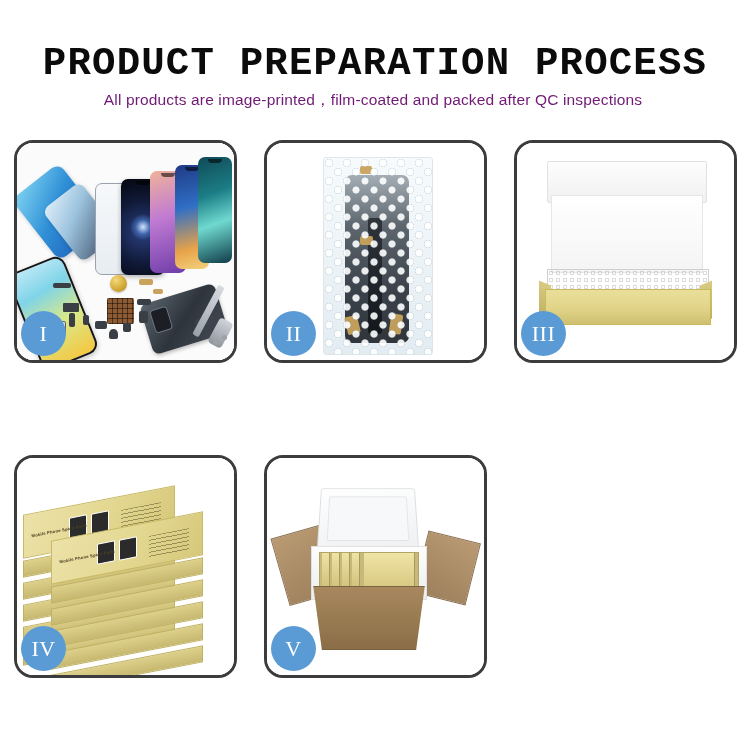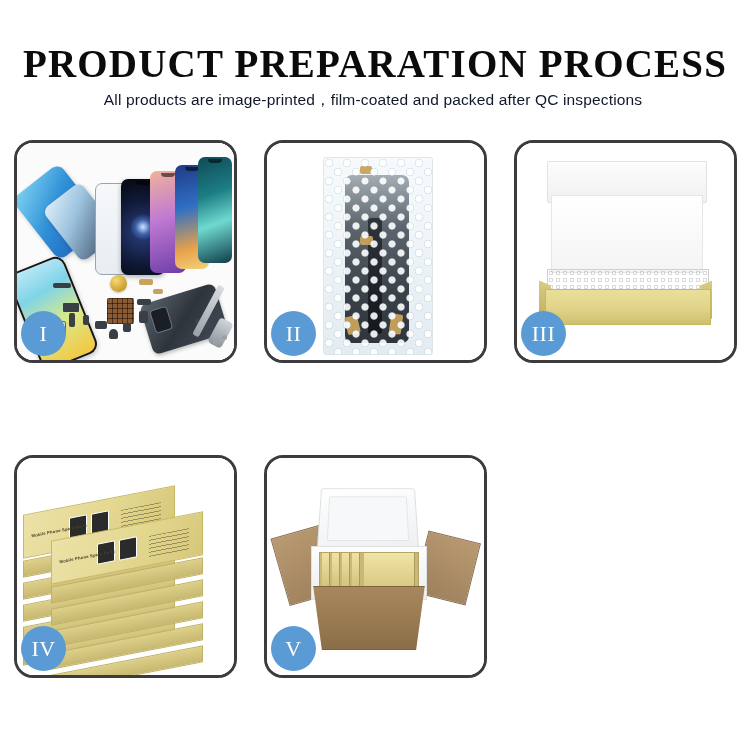--- a/index.html
+++ b/index.html
@@ -14,28 +14,28 @@
 
   
   .header{position:absolute;left:0;top:0;width:750px;text-align:center;}
   .title{
     margin:0;
     position:absolute;left:0;top:42px;width:750px;
     font-size:39px;line-height:44px;
     letter-spacing:1.2px;
     font-weight:700;
     color:#0b0b0b;
-    font-family:Liberation Serif, serif;
+    font-family:Liberation Mono, monospace;
   }
   .subtitle{
     margin:0;
     position:absolute;left:0;top:90px;width:746px;
     font-size:15.5px;line-height:20px;
     font-weight:400;
-    color:#0f172a;
+    color:#701a75;
     letter-spacing:.15px;
   }
 
   
   .grid{position:absolute;left:0;top:0;width:750px;height:750px;}
   .panel{
     position:absolute;
     width:223px;height:223px;
     border:3px solid #3c3c3e;
     border-radius:19px;

